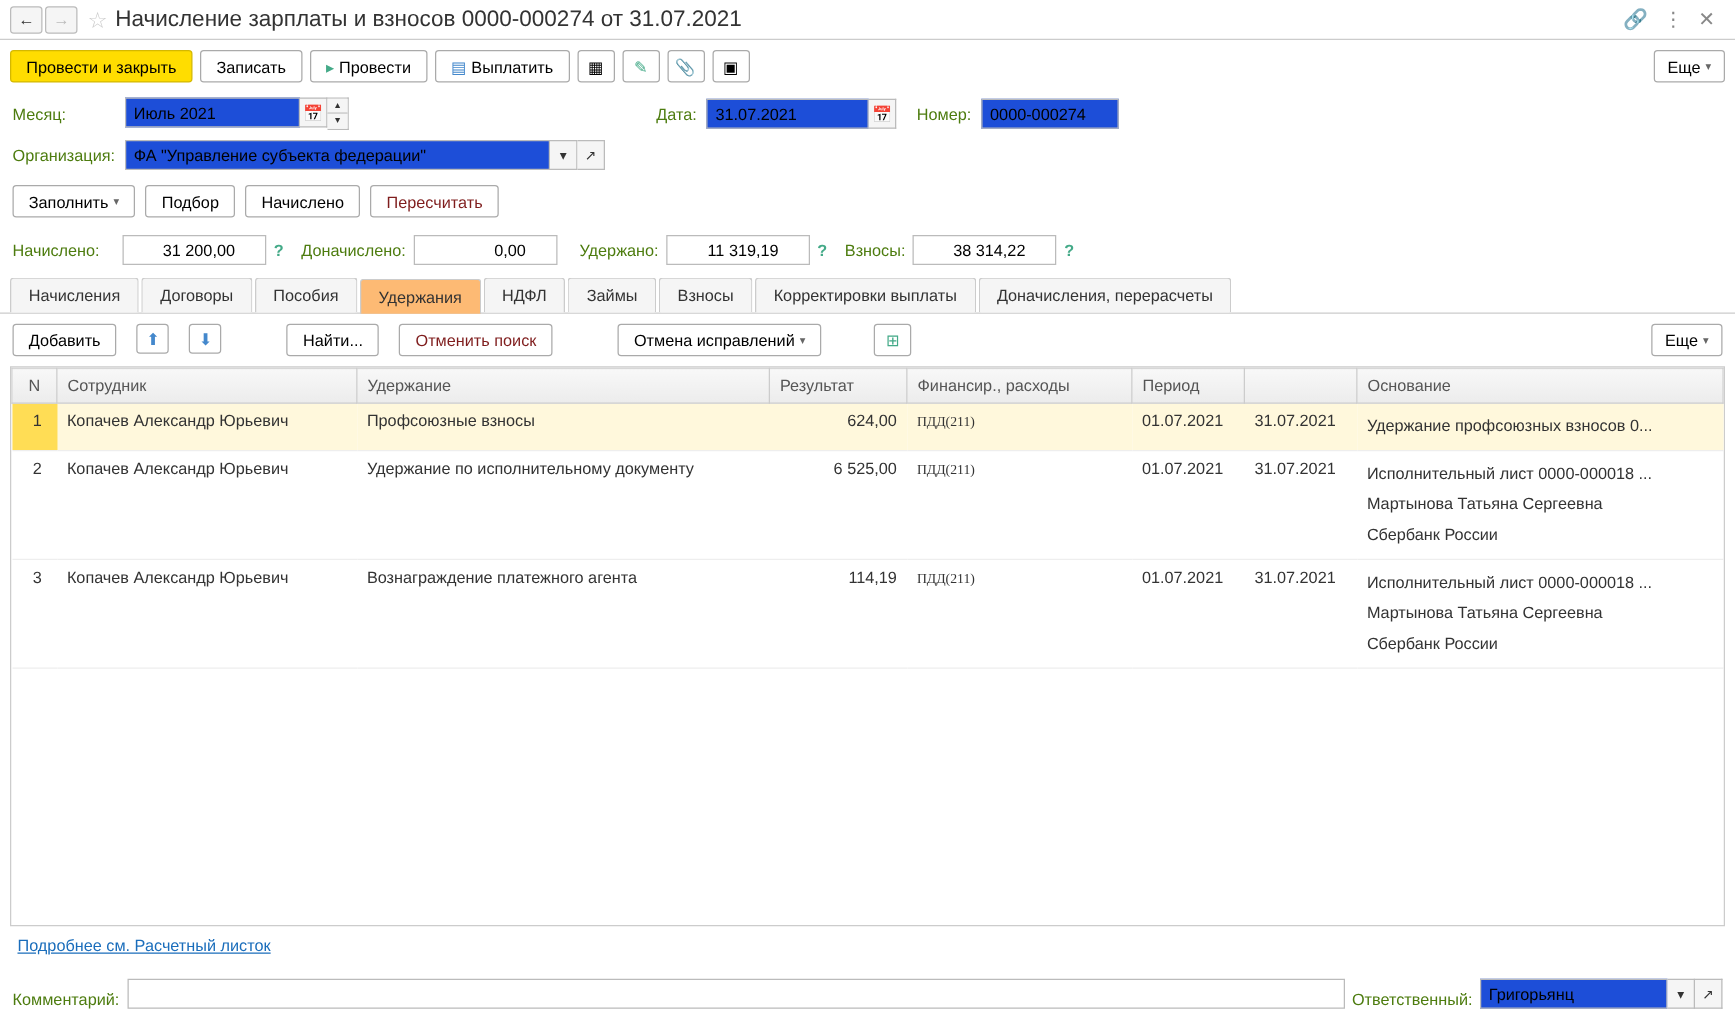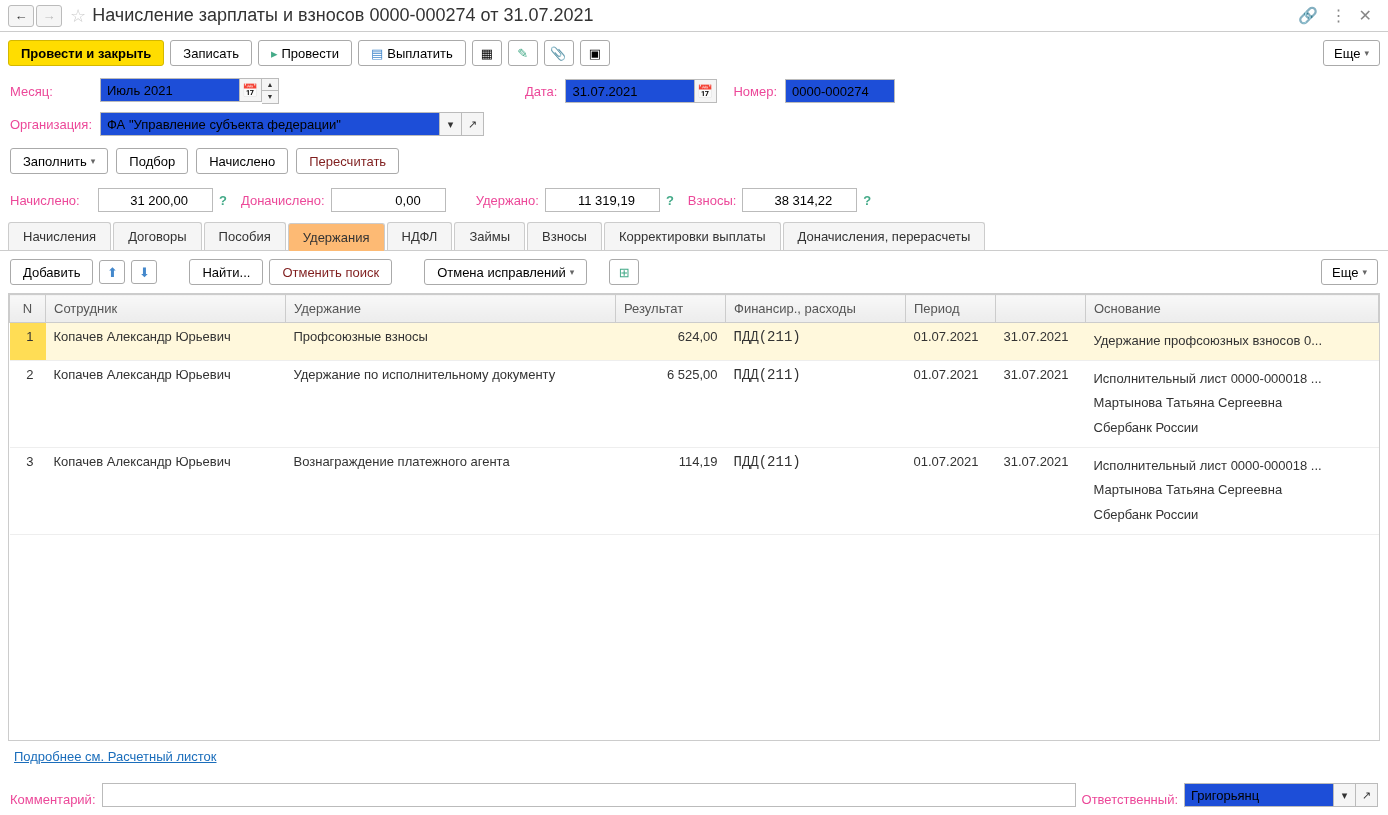--- a/index.html
+++ b/index.html
@@ -8,63 +8,63 @@
 .title-bar { display: flex; align-items: center; padding: 4px 8px; border-bottom: 1px solid #ccc; height: 32px; }
 .nav-btn { width: 26px; height: 22px; border: 1px solid #bbb; background: #f5f5f5; border-radius: 3px; display: flex; align-items: center; justify-content: center; cursor: pointer; margin-right: 2px; }
 .nav-btn.disabled { color: #bbb; }
 .star-icon { margin: 0 6px; color: #ccc; font-size: 18px; }
 .title-text { font-size: 18px; color: #333; flex: 1; }
 .title-actions { display: flex; gap: 12px; margin-right: 8px; }
 .title-action { cursor: pointer; color: #888; font-size: 16px; }
 
 .toolbar { display: flex; align-items: center; padding: 8px; gap: 6px; }
 .btn { height: 26px; padding: 0 12px; border: 1px solid #aaa; background: #fff; border-radius: 3px; cursor: pointer; display: inline-flex; align-items: center; gap: 4px; }
-.btn-yellow { background: #ffdd00; border-color: #d4b800; font-weight: bold; }
+.btn-yellow { background: #ffdd00; border-color: #d4b800; font-weight: normal; }
 .btn-icon { width: 30px; height: 26px; border: 1px solid #aaa; background: #fff; border-radius: 3px; cursor: pointer; display: inline-flex; align-items: center; justify-content: center; }
 .icon-green { color: #4a8; }
 .icon-blue { color: #48c; }
 .toolbar-spacer { flex: 1; }
 .btn-more { padding: 0 10px; }
 .btn-more::after { content: " ▾"; font-size: 9px; color: #666; }
 
 .form-row { display: flex; align-items: center; padding: 4px 10px; gap: 8px; }
-.label { color: #ec4899; }
+.label { color: #4d7c0f; }
 .input-field { height: 24px; border: 1px solid #bbb; padding: 0 6px; background: #1d4ed8; }
 .input-compound { display: flex; }
 .input-btn { width: 22px; height: 24px; border: 1px solid #bbb; border-left: none; background: #f5f5f5; display: flex; align-items: center; justify-content: center; cursor: pointer; font-size: 11px; }
 .spinner { display: flex; flex-direction: column; border: 1px solid #bbb; border-left: none; }
 .spinner-btn { width: 16px; height: 12px; background: #f5f5f5; font-size: 7px; text-align: center; cursor: pointer; line-height: 12px; }
 .spinner-btn:first-child { border-bottom: 1px solid #bbb; }
 
 .btn-row { display: flex; align-items: center; padding: 8px 10px; gap: 8px; }
 .btn-disabled { color: #7f1d1d; cursor: default; }
 .btn-dropdown::after { content: " ▾"; font-size: 9px; color: #666; }
 
 .summary-row { display: flex; align-items: center; padding: 6px 10px; gap: 6px; }
 .sum-input { width: 115px; height: 24px; border: 1px solid #bbb; padding: 0 24px; text-align: right; }
 .qmark { color: #4a8; font-weight: bold; cursor: pointer; margin-right: 8px; }
 
 .tabs { display: flex; border-bottom: 1px solid #ccc; padding: 0 8px; margin-top: 4px; }
 .tab { padding: 6px 14px; border: 1px solid transparent; border-bottom: none; cursor: pointer; background: #f5f5f5; border-color: #ccc; margin-right: 2px; border-radius: 3px 3px 0 0; }
 .tab.active { background: #fdba74; border-color: #ccc; position: relative; top: 1px; }
 
-.tab-toolbar { display: flex; align-items: center; padding: 8px 10px; gap: 6px; }
+.tab-toolbar { display: flex; padding: 8px 10px; gap: 16px; }
 .arrow-btn { width: 26px; height: 24px; border: 1px solid #aaa; background: #fff; border-radius: 3px; cursor: pointer; display: inline-flex; align-items: center; justify-content: center; }
 
 .table-container { border: 1px solid #ccc; margin: 0 8px; height: 448px; overflow: auto; background: #fff; }
 table { width: 100%; border-collapse: collapse; }
 th { background: linear-gradient(#f8f8f8, #ececec); border: 1px solid #ccc; padding: 6px 8px; text-align: left; font-weight: normal; color: #555; }
 th.num { width: 36px; text-align: center; }
 td { border-bottom: 1px solid #eee; padding: 6px 8px; vertical-align: top; }
 td.num { text-align: right; padding-right: 12px; }
 td.result { text-align: right; }
 tr.selected { background: #fff8dc; }
 tr.selected td.num { background: #ffdd55; }
 .basis-line { line-height: 1.9; }
-.fin-code { font-family: Liberation Mono, monospace; font-size: 14px; }
+.fin-code { font-family: Liberation Serif, serif; font-size: 11px; }
 
 .link-row { padding: 8px 14px; }
 .link { color: #1a6dbb; text-decoration: underline; cursor: pointer; }
 
 .footer { display: flex; align-items: flex-end; padding: 8px 10px; gap: 6px; position: absolute; bottom: 0; left: 0; right: 0; }
 .comment-input { flex: 1; height: 24px; border: 1px solid #bbb; padding: 0 6px; }
 </style>
 </head>
 <body>
 
@@ -146,21 +146,21 @@
   <button class="btn">Начислено</button>
   <button class="btn btn-disabled">Пересчитать</button>
 </div>
 
 <div class="summary-row">
   <span class="label" style="width:82px">Начислено:</span>
   <input class="sum-input" value="31 200,00" style="">
   <span class="qmark">?</span>
   <span class="label">Доначислено:</span>
   <input class="sum-input" value="0,00" style="">
-  <span class="label" style="margin-left:24px">Удержано:</span>
+  <span class="label" style="margin-left:12px">Удержано:</span>
   <input class="sum-input" value="11 319,19" style="">
   <span class="qmark">?</span>
   <span class="label">Взносы:</span>
   <input class="sum-input" value="38 314,22" style="">
   <span class="qmark">?</span>
 </div>
 
 <div class="tabs">
   <div class="tab">Начисления</div>
   <div class="tab">Договоры</div>

